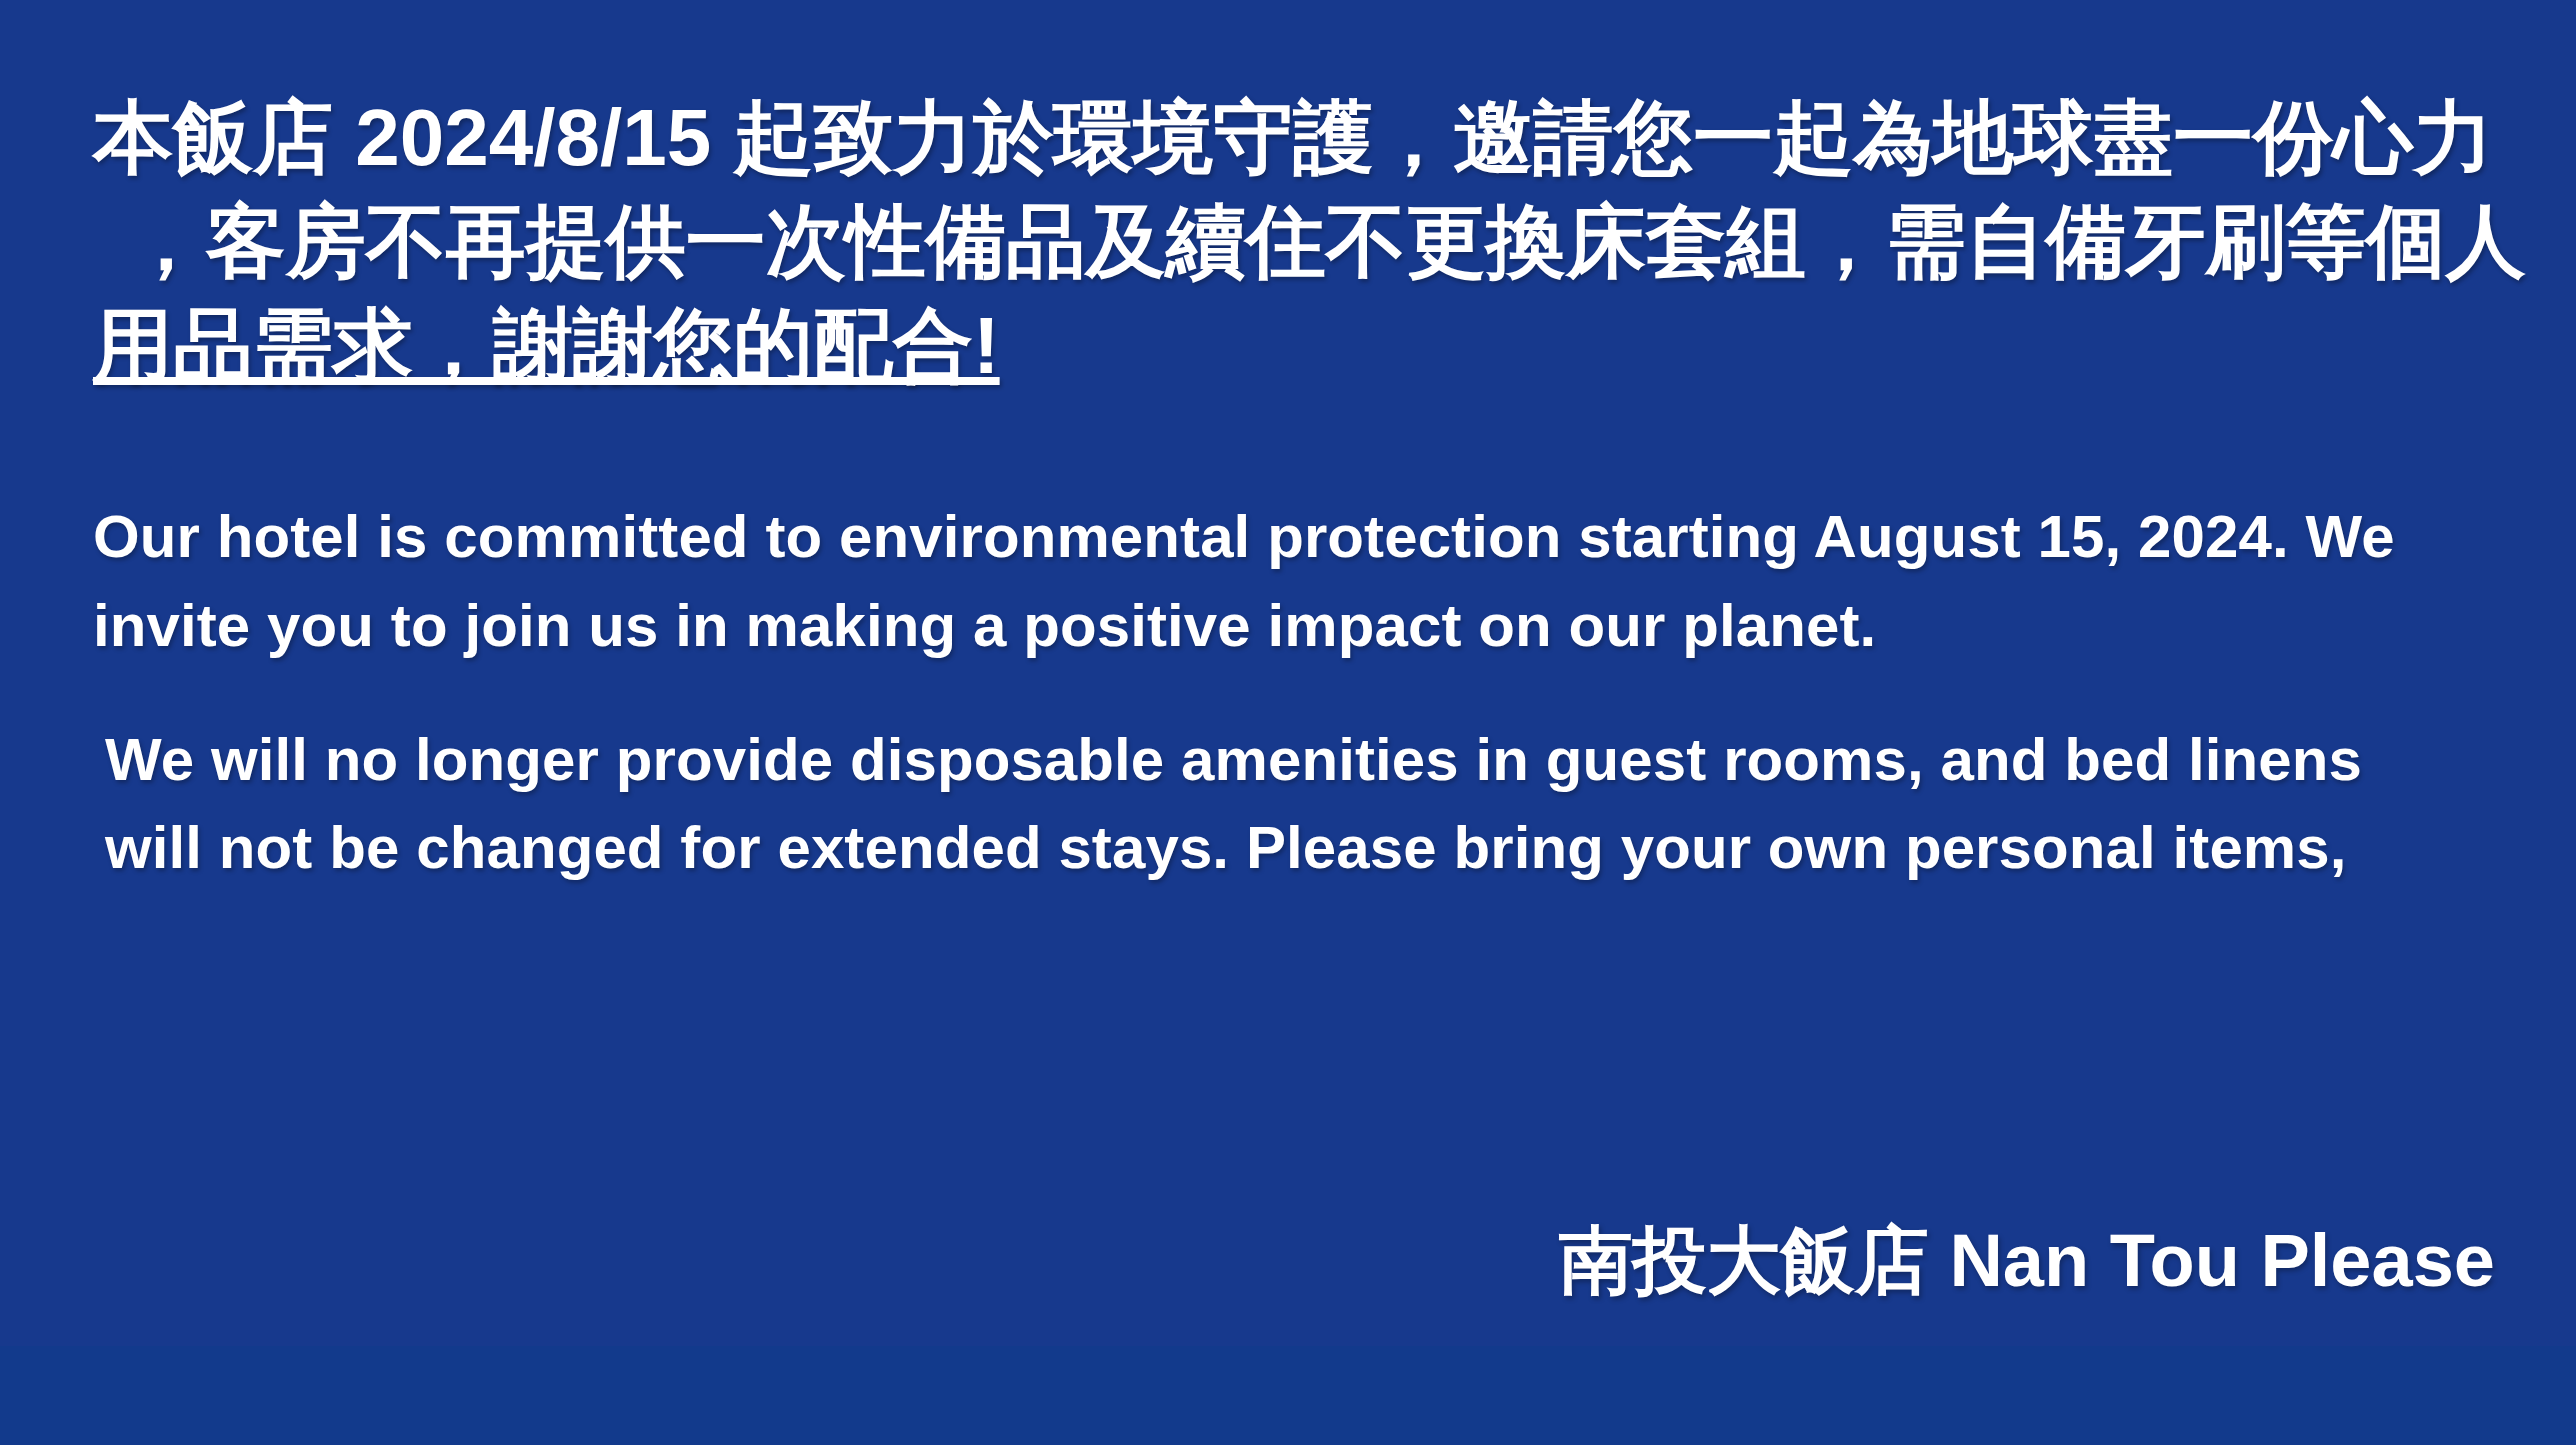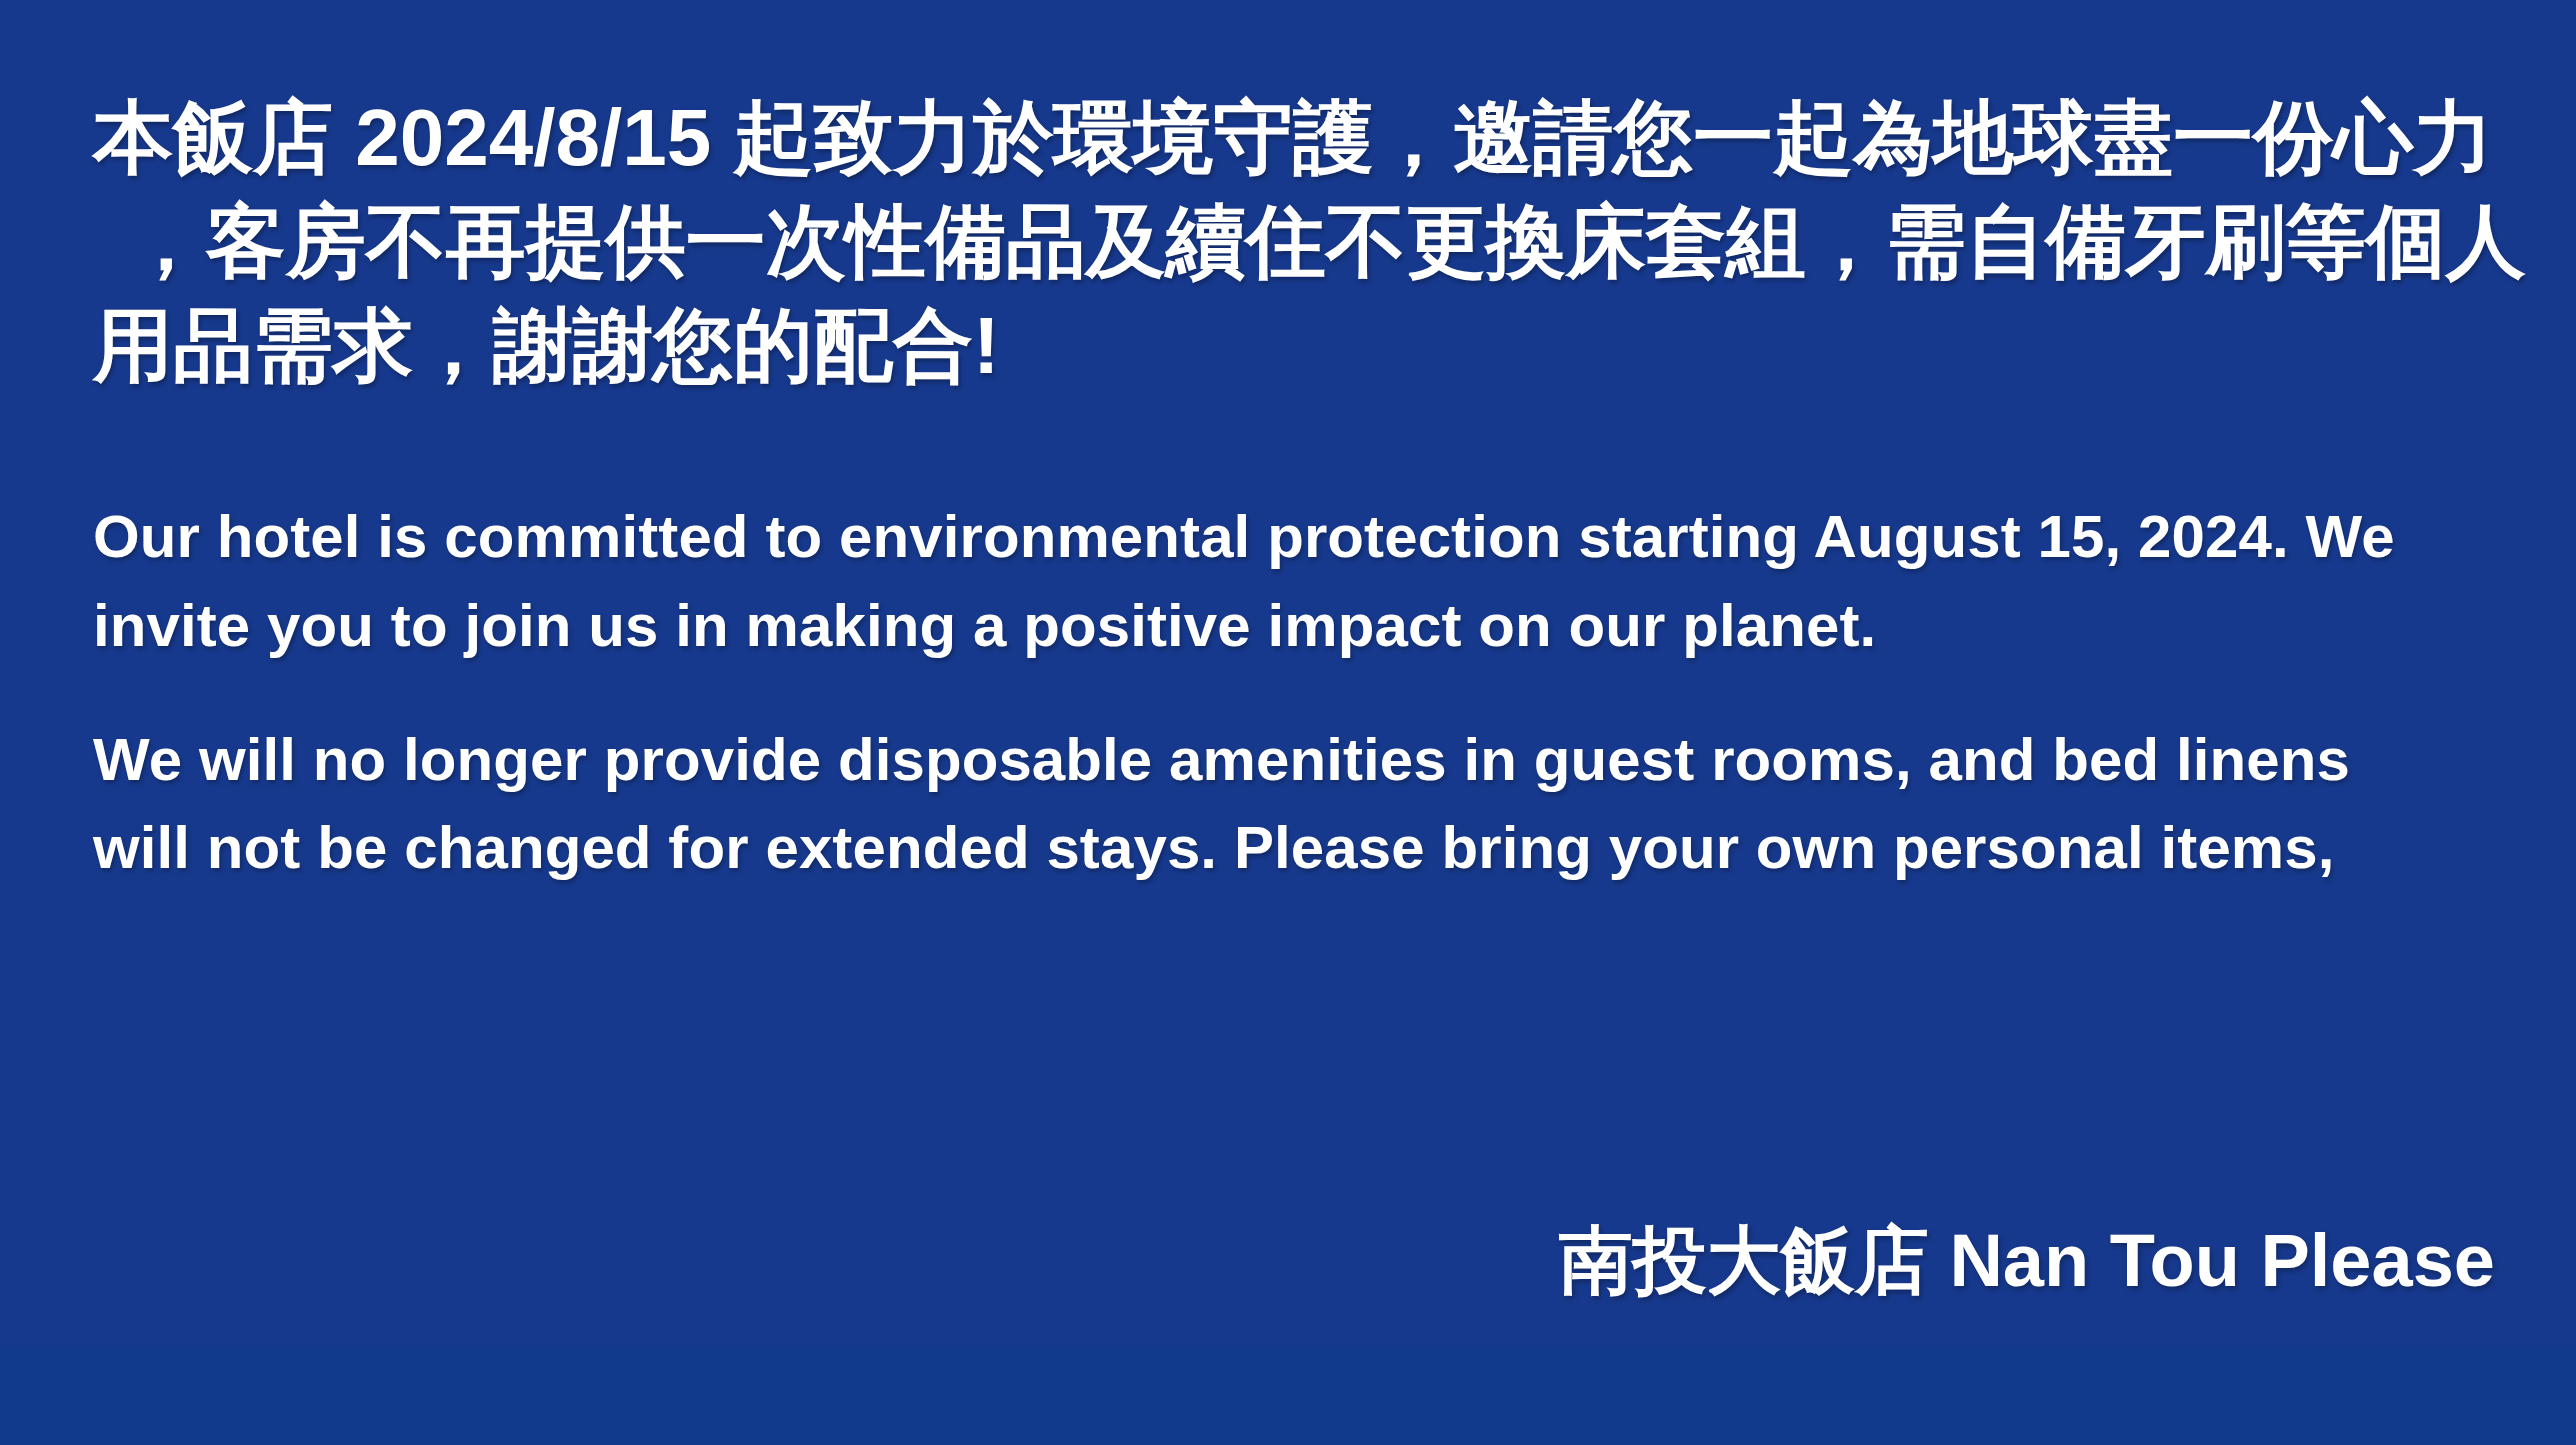--- a/index.html
+++ b/index.html
@@ -40,37 +40,38 @@
     text-align: left;
     word-break: break-all;
     text-shadow: 1.8px 2.7px 4.5px rgba(0, 0, 0, 0.30);
   }
   .cn-block .cn-line {
     display: block;
     white-space: nowrap;
   }
   .cn-line-1 { text-indent: 0; }
   .cn-line-2 { text-indent: -7.2px; margin-left: 40px; }
-  .cn-line-3 { text-indent: 0; }
+  .cn-line-3 { text-indent: 0; text-decoration: underline; }
 
   
   .en-block {
     margin: 0;
     font-size: 60px;
     font-weight: 700;
     line-height: 1.48;
     letter-spacing: 0.1px;
     text-shadow: 1.8px 2.7px 4.5px rgba(0, 0, 0, 0.28);
   }
   .en-block .en-line {
     display: block;
     white-space: nowrap;
   }
   .en-para + .en-para {
     margin-top: 45px;
+    margin-left: 12px;
   }
 
   
   .hotel-signature {
     position: absolute;
     right: 81px;
     bottom: 43px;
     font-size: 74px;
     font-weight: 700;
     line-height: 1.15;

